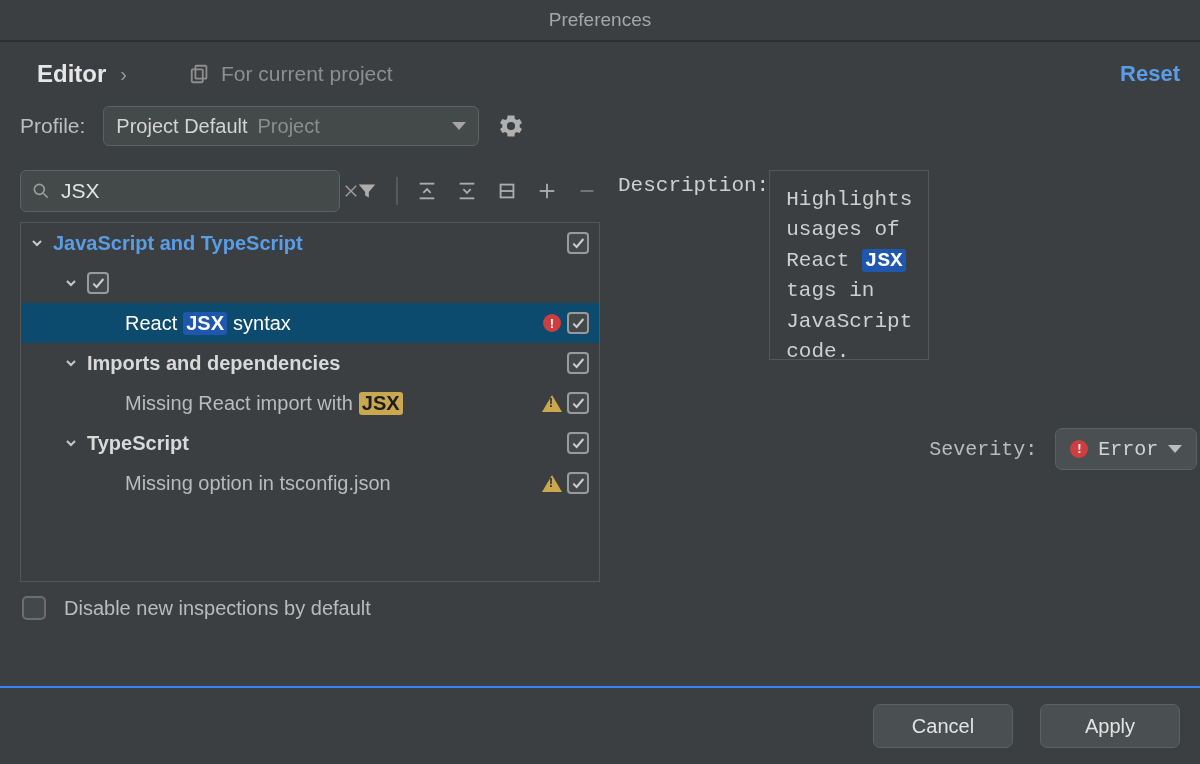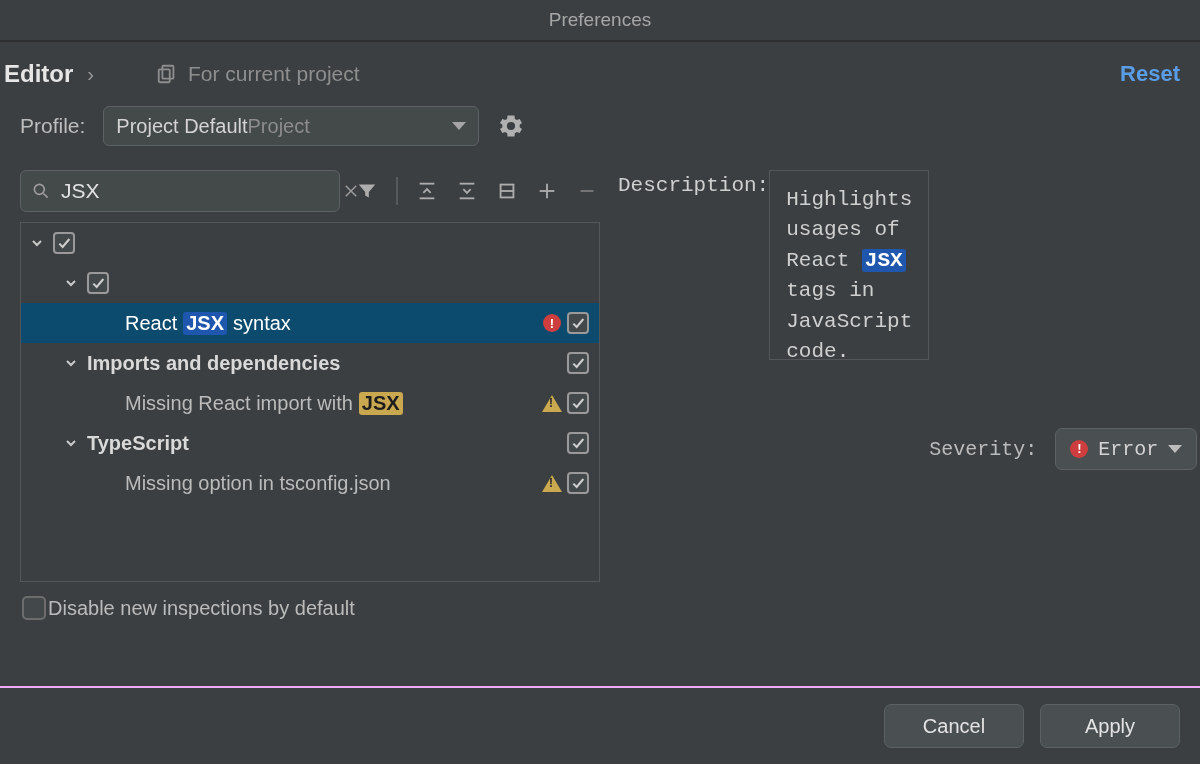--- a/index.html
+++ b/index.html
@@ -19,21 +19,21 @@
     justify-content: center;
     color: #a6a6a6;
     background: #3c3f41;
     font-size: 19px;
   }
   .divider-h { height: 2px; background: #2d2f30; }
 
   .header-row {
     display: flex;
     align-items: center;
-    padding: 18px 20px 14px 4px;
+    padding: 18px 20px 14px 37px;
   }
   .crumb-editor { color: #e6e6e6; font-weight: 600; font-size: 24px; }
   .crumb-sep { color: #9a9a9a; margin: 0 14px; font-size: 20px; }
   .crumb-inspections { color: #e6e6e6; font-weight: 700; font-size: 24px; }
   .scope-copy { margin-left: 48px; display: flex; align-items: center; gap: 10px; color: #8e8e8e; font-size: 21px; }
   .reset-link { margin-left: auto; color: #5a9de7; font-size: 22px; font-weight: 600; cursor: pointer; }
 
   .profile-row {
     display: flex;
     align-items: center;
@@ -43,21 +43,21 @@
   .profile-label { color: #bdbdbd; font-size: 21px; }
   .profile-select {
     height: 40px;
     width: 376px;
     background: #44494a;
     border: 1px solid #5c6164;
     border-radius: 6px;
     display: flex;
     align-items: center;
     padding: 0 12px;
-    gap: 0;
+    gap: 10px;
     color: #cfcfcf;
   }
   .profile-select .primary { color: #d4d4d4; }
   .profile-select .secondary { color: #8d8d8d; }
   .caret-down {
     margin-left: auto;
     width: 0; height: 0;
     border-left: 7px solid transparent;
     border-right: 7px solid transparent;
     border-top: 8px solid #a5a5a5;
@@ -142,21 +142,21 @@
     content:"!"; position:absolute; left:-3px; top:1px;
     font-size:12px; font-weight:700; color:#2b2b2b;
   }
   .err-circle {
     width:18px;height:18px;border-radius:50%;
     background:#cf3e3e; position:relative;
     display:flex;align-items:center;justify-content:center;
     color:#fff; font-weight:700; font-size:13px;
   }
 
-  .disable-row { display:flex; align-items:center; gap:2px; padding: 14px 2px; }
+  .disable-row { display:flex; align-items:center; gap:18px; padding: 14px 2px; }
   .ck-empty {
     width: 24px; height: 24px;
     border:2px solid #6d6d6d; border-radius:5px;
     background:#43494a; cursor:pointer;
   }
 
   .desc-label { font-size:21px; color:#cfcfcf; margin-bottom:10px; margin-top: 4px;}
   .desc-box {
     border:1px solid #545759; background:#3c3f41;
     height: 190px; padding:14px 16px; font-size:21px; color:#cfcfcf; line-height:1.45;
@@ -165,23 +165,23 @@
   .sev-row { display:flex; align-items:center; gap:18px; margin-top:42px; }
   .pill {
     height: 42px;
     background:#4a4f51; border:1px solid #5c6164; border-radius:7px;
     display:flex; align-items:center; gap:10px; padding:0 14px;
     color:#d4d4d4; cursor:pointer;
   }
   .pill .caret-down{ border-top-color:#bcbcbc; }
 
   .footer {
-    border-top: 2px solid #f0abfc;
+    border-top: 2px solid #3b82f6;
     height: 78px; display:flex; align-items:center; justify-content:flex-end;
-    padding: 0 20px; gap:16px;
+    padding: 0 20px; gap:27px;
   }
   .btn {
     height:44px; min-width:140px; padding:0 28px;
     border-radius:7px; background:#4a4f51; border:1px solid #5c6164;
     color:#e3e3e3; font-size:20px; display:flex;align-items:center;justify-content:center;
     cursor:pointer;
   }
   .btn.primary { background:#365880; border-color:#4a7bb8; color:#fff; }
 
   svg { display:block; }
@@ -286,20 +286,21 @@
     </div>
 
     <div class="tree-panel">
 
       <div class="tree-row depth0">
         <span class="expander">
           <svg width="16" height="16" viewBox="0 0 24 24" fill="none" stroke="currentColor" stroke-width="3">
               <polyline points="6 9 12 15 18 9"></polyline>
             </svg>
         </span>
+        <span class="label cat">JavaScript and TypeScript</span>
         <span class="ck on">
             <svg viewBox="0 0 24 24" stroke="#cfcfcf" stroke-width="3" fill="none">
               <polyline points="5 13 10 18 20 6"></polyline>
             </svg>
           </span>
       </div>
 
       <div class="tree-row depth1">
         <span class="expander">
           <svg width="16" height="16" viewBox="0 0 24 24" fill="none" stroke="currentColor" stroke-width="3">

